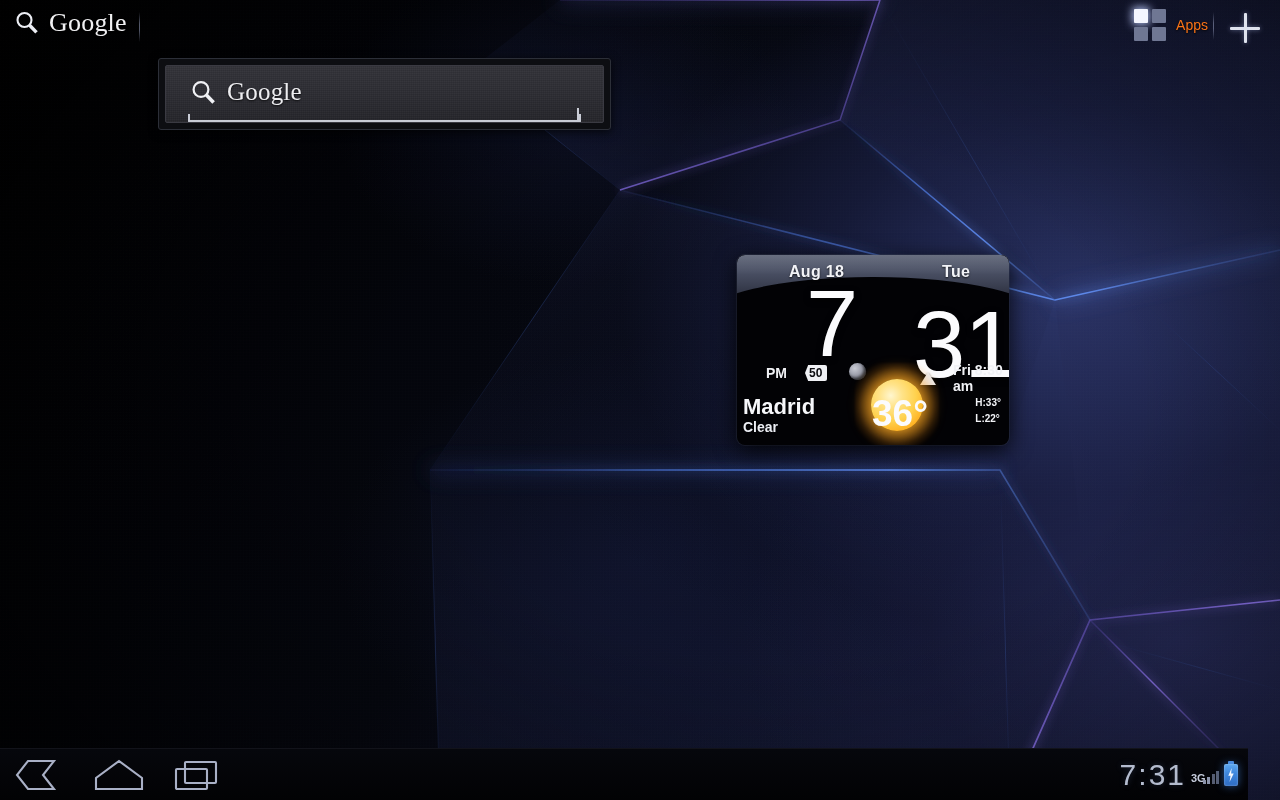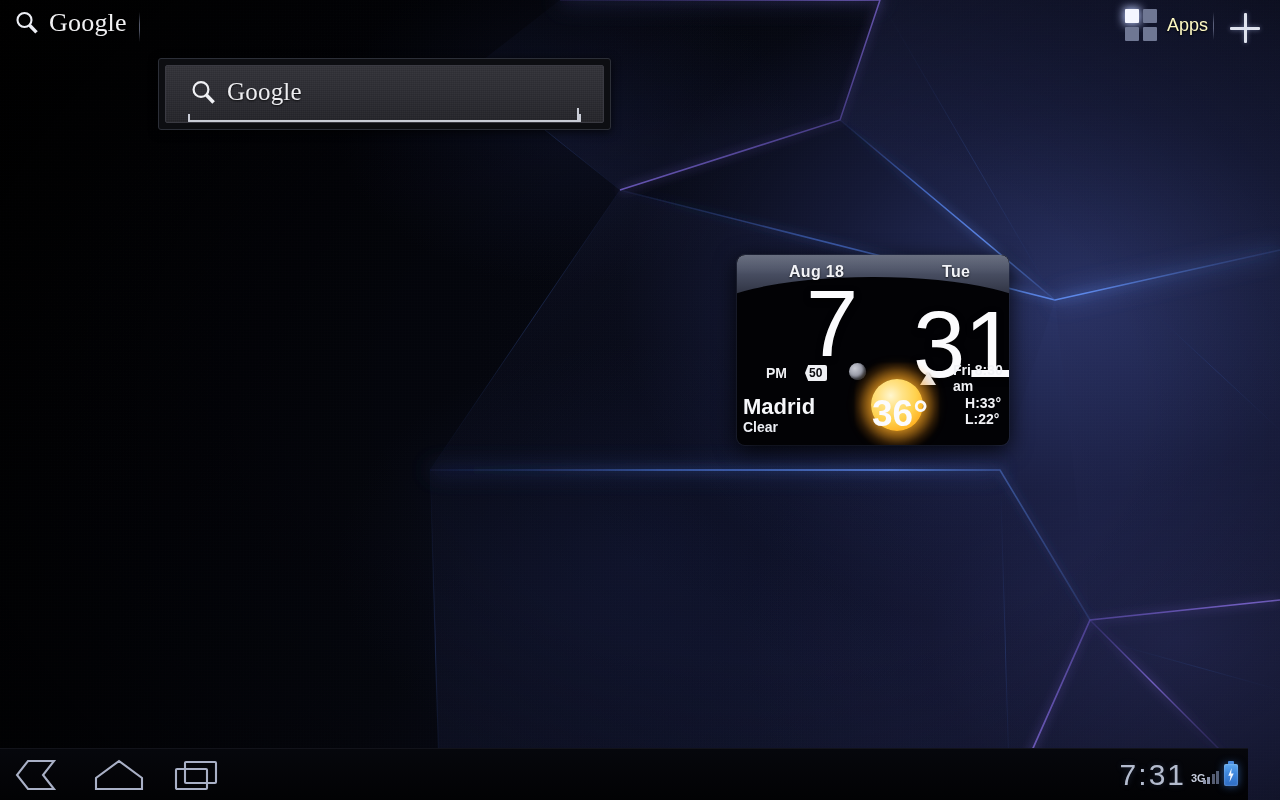--- a/index.html
+++ b/index.html
@@ -67,21 +67,21 @@
   #topbar-divider-right { left:1213px; top:12px; height:28px; }
 
   #apps-button {
     position:absolute; right:72px; top:9px;
     display:flex; align-items:center; gap:10px;
     cursor:pointer;
   }
   .apps-grid { display:grid; grid-template-columns:14px 14px; grid-template-rows:14px 14px; gap:4px; }
   .apps-grid i { display:block; width:14px; height:14px; background:#6f7793; border-radius:1px; }
   .apps-grid i.lit { background:#f4f6ff; box-shadow:0 0 9px 2px rgba(190,205,255,.85); }
-  #apps-label { font-size:18px; color:#fef9c3; text-shadow:0 1px 2px rgba(0,0,0,.85); }
+  #apps-label { font-size:14px; color:#f97316; text-shadow:0 1px 2px rgba(0,0,0,.85); }
 
   #add-button {
     position:absolute; right:20px; top:13px;
     width:30px; height:30px; cursor:pointer;
   }
   #add-button::before, #add-button::after {
     content:""; position:absolute; background:#dfe3ee; border-radius:1px;
     box-shadow:0 0 5px rgba(190,205,255,.45);
   }
   #add-button::before { left:0; top:14px; width:30px; height:2.5px; }
@@ -228,21 +228,21 @@
 
   #temp-now {
     position:absolute; right:81px; top:140px;
     font-size:37px; font-weight:bold; color:#fbfbfd;
     line-height:1;
   }
   #temp-hl {
     position:absolute; right:8px; top:140px;
     text-align:left;
   }
-  #temp-hl div { font-size:14px; font-weight:bold; color:#f1f2f6; line-height:16px; }
+  #temp-hl div { font-size:10px; font-weight:bold; color:#f1f2f6; line-height:16px; }
 
   
   #systembar {
     position:absolute; left:0; bottom:0; width:1248px; height:52px;
     background:linear-gradient(180deg, #06070c 0%, #020204 100%);
     border-top:1px solid rgba(120,130,165,.14);
     z-index:30;
   }
   .navbtn { position:absolute; top:9px; cursor:pointer; }
   #nav-back   { left:14px;  width:50px; height:34px; }

